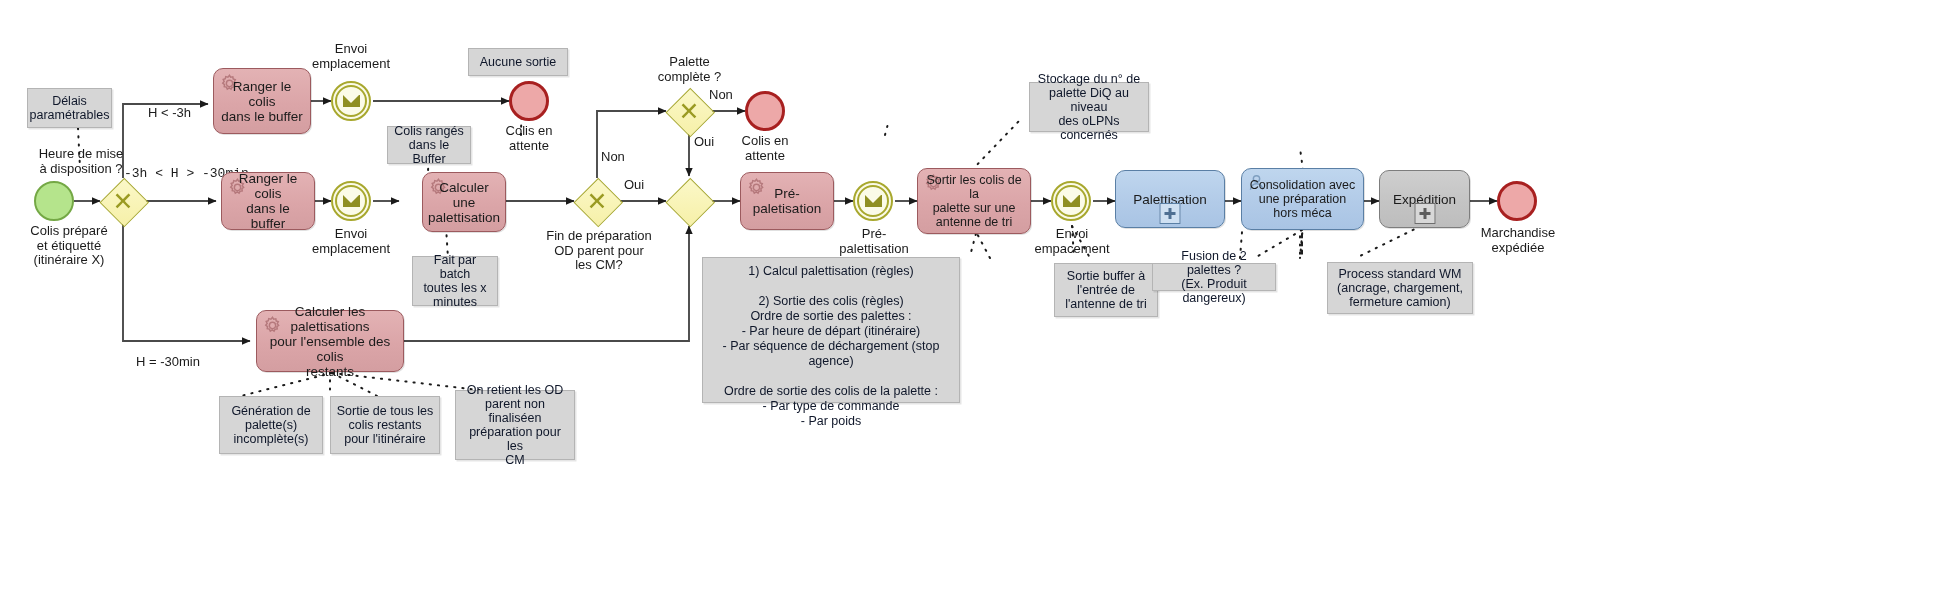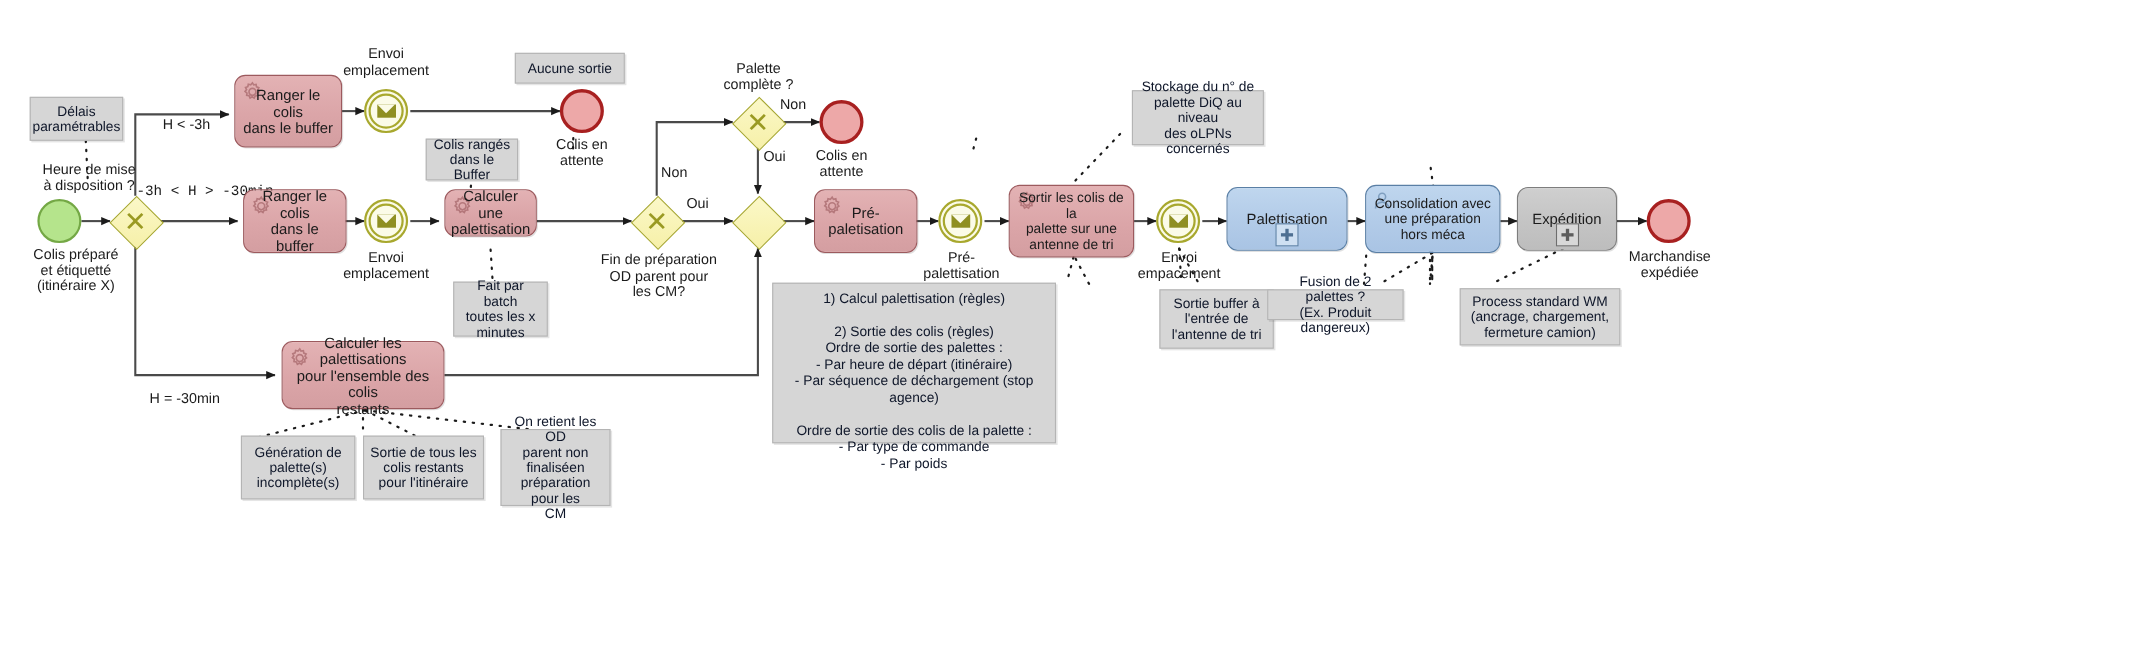--- a/index.html
+++ b/index.html
@@ -240,21 +240,21 @@
     <div class="inner">
         <span class="envglyph"></span>
       </div>
   </div>
   <div class="lab" style="left:295px;top:227px;width:112px;">Envoi
 emplacement</div>
 
   <div class="node note" style="left:387px;top:126px;width:84px;height:38px;white-space:pre-line;">Colis rangés
 dans le Buffer</div>
 
-  <div class="node task" style="left:404px;top:172px;width:84px;height:43px;">
+  <div class="node task" style="left:422px;top:172px;width:84px;height:60px;">
     <span class="gearmark">
       <svg viewBox="0 0 24 24">
           <path fill="none" stroke="#9c5a5e" stroke-width="1.7" d="M12 8.4a3.6 3.6 0 1 0 0 7.2 3.6 3.6 0 0 0 0-7.2z"></path>
           <path fill="none" stroke="#9c5a5e" stroke-width="1.7" d="M12 2.6l1.3 2.2 2.5-.5.4 2.5 2.4.9-1.2 2.2 1.6 1.9-2 1.6.4 2.5-2.5.3-1.1 2.3-2.1-1.4-2.2 1.3-1-2.3-2.5-.4.3-2.5-2-1.6 1.6-1.9-1.1-2.3 2.4-.8.5-2.5 2.5.6z"></path>
         </svg>
     </span>
     <span class="lbl" style="white-space:pre-line;">Calculer une
 palettisation</span>
   </div>
 
@@ -300,21 +300,21 @@
 pour l'ensemble des colis
 restants</span>
   </div>
 
   <div class="node note" style="left:219px;top:396px;width:104px;height:58px;white-space:pre-line;">Génération de
 palette(s)
 incomplète(s)</div>
   <div class="node note" style="left:330px;top:396px;width:110px;height:58px;white-space:pre-line;">Sortie de tous les
 colis restants
 pour l'itinéraire</div>
-  <div class="node note" style="left:455px;top:390px;width:100px;height:70px;white-space:pre-line;">On retient les OD
+  <div class="node note" style="left:455px;top:390px;width:120px;height:70px;white-space:pre-line;">On retient les OD
 parent non finaliséen
 préparation pour les
 CM</div>
 
   <div class="node task" style="left:740px;top:172px;width:94px;height:58px;">
     <span class="gearmark">
       <svg viewBox="0 0 24 24">
           <path fill="none" stroke="#9c5a5e" stroke-width="1.7" d="M12 8.4a3.6 3.6 0 1 0 0 7.2 3.6 3.6 0 0 0 0-7.2z"></path>
           <path fill="none" stroke="#9c5a5e" stroke-width="1.7" d="M12 2.6l1.3 2.2 2.5-.5.4 2.5 2.4.9-1.2 2.2 1.6 1.9-2 1.6.4 2.5-2.5.3-1.1 2.3-2.1-1.4-2.2 1.3-1-2.3-2.5-.4.3-2.5-2-1.6 1.6-1.9-1.1-2.3 2.4-.8.5-2.5 2.5.6z"></path>
         </svg>

